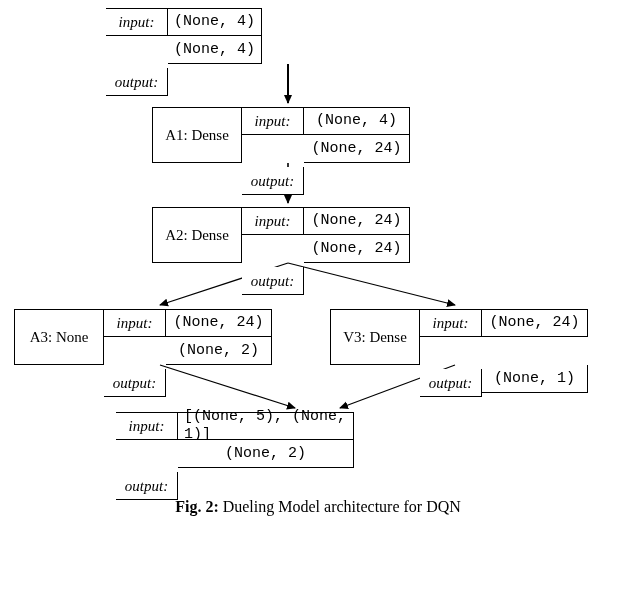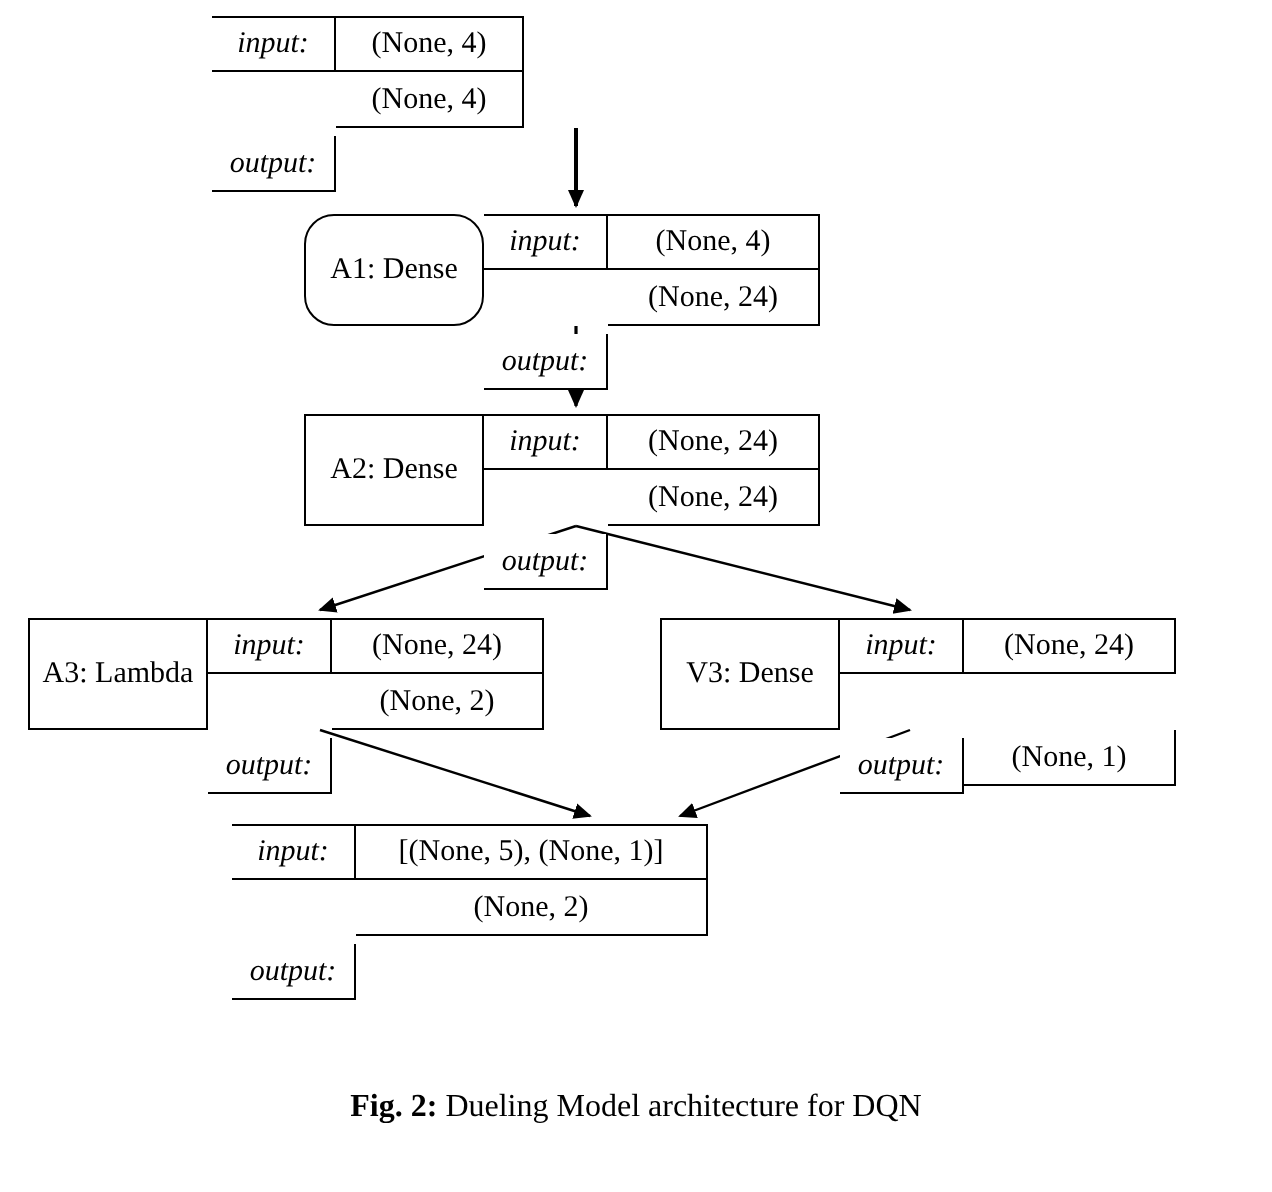--- a/index.html
+++ b/index.html
@@ -58,30 +58,30 @@
     border-top: 0;
     margin-top: 32px;
   }
   .node .shape-col {
     display: flex;
     flex-direction: column;
   }
   .node .shape-cell {
     height: 28px;
     border-left: 0;
+    font-family: Liberation Mono, monospace;
   }
   .node .shape-cell.bottom {
     border-top: 0;
   }
   .caption {
     position: absolute;
     width: 636px;
     text-align: center;
     font-size: 16px;
-    margin-top: 47px;
   }
   .caption b {
     font-weight: bold;
   }
 </style>
 </head>
 <body>
 
 <div class="canvas">
 
@@ -110,21 +110,21 @@
       <div class="io-cell">input:</div>
       <div class="io-cell bottom">output:</div>
     </div>
     <div class="shape-col">
       <div class="shape-cell" style="width:94px;">(None, 4)</div>
       <div class="shape-cell bottom" style="width:94px;">(None, 4)</div>
     </div>
   </div>
 
   <div class="node" style="left:152px; top:107px;">
-    <div class="name-cell" style="width:90px;border-radius:15px;">A1: Dense</div>
+    <div class="name-cell" style="width:90px;">A1: Dense</div>
     <div class="io-col">
       <div class="io-cell">input:</div>
       <div class="io-cell bottom">output:</div>
     </div>
     <div class="shape-col">
       <div class="shape-cell" style="width:106px;">(None, 4)</div>
       <div class="shape-cell bottom" style="width:106px;">(None, 24)</div>
     </div>
   </div>
 
@@ -134,21 +134,21 @@
       <div class="io-cell">input:</div>
       <div class="io-cell bottom">output:</div>
     </div>
     <div class="shape-col">
       <div class="shape-cell" style="width:106px;">(None, 24)</div>
       <div class="shape-cell bottom" style="width:106px;">(None, 24)</div>
     </div>
   </div>
 
   <div class="node" style="left:14px; top:309px;">
-    <div class="name-cell" style="width:90px;">A3: Lambda</div>
+    <div class="name-cell" style="width:90px;">A3: None</div>
     <div class="io-col">
       <div class="io-cell">input:</div>
       <div class="io-cell bottom">output:</div>
     </div>
     <div class="shape-col">
       <div class="shape-cell" style="width:106px;">(None, 24)</div>
       <div class="shape-cell bottom" style="width:106px;">(None, 2)</div>
     </div>
   </div>
 

